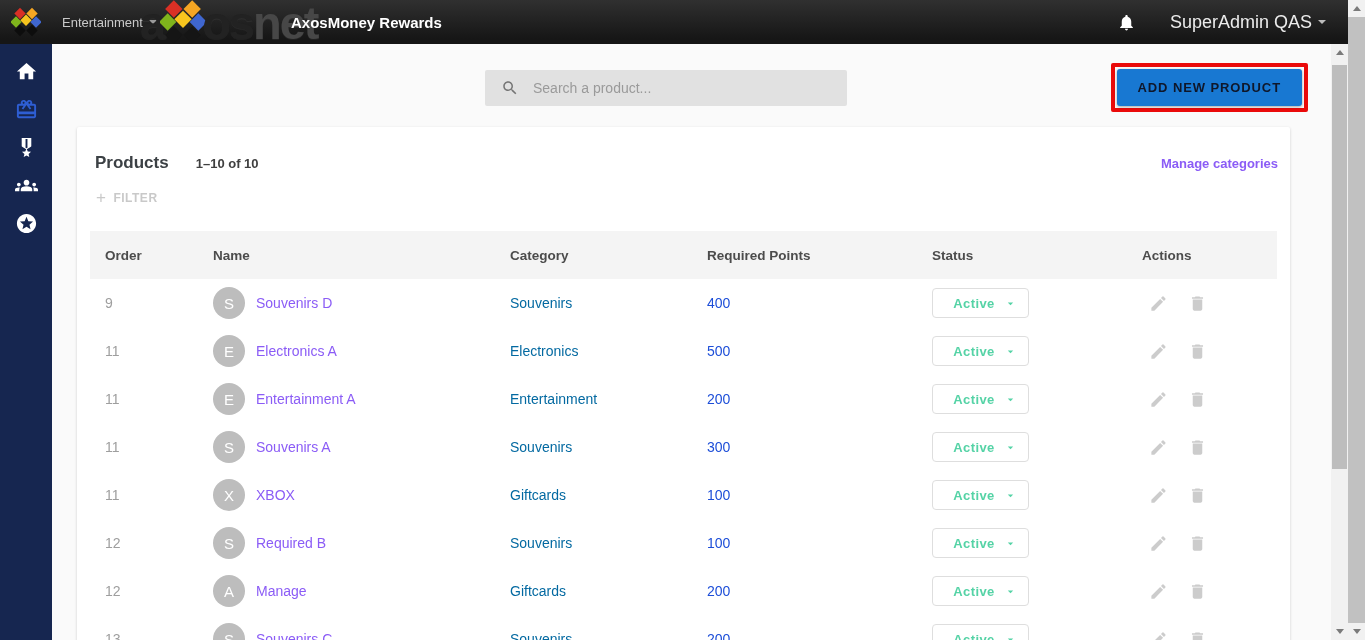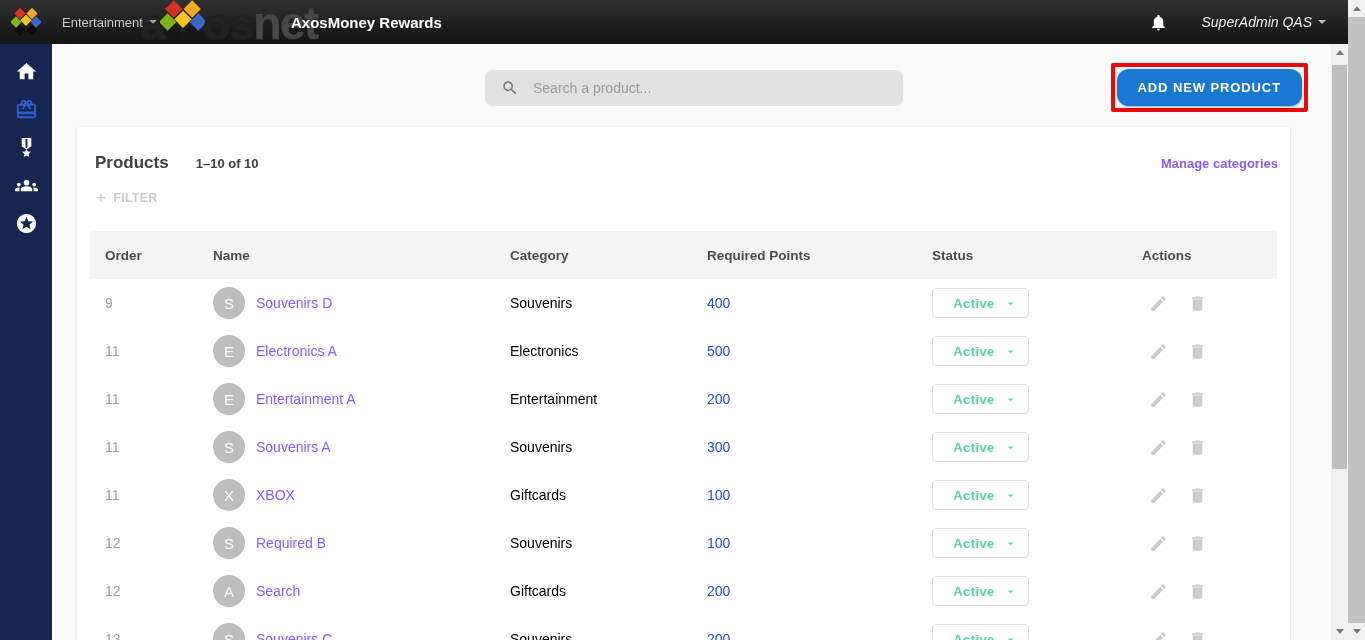--- a/index.html
+++ b/index.html
@@ -13,45 +13,45 @@
   .logo-mark { margin-left:11px; width:30px; height:30px; flex:0 0 auto; }
   .apps { margin-left:21px; color:#c9c9c9; font-size:13px; display:flex; align-items:center; gap:6px; cursor:pointer; }
   .tri-dn-sm { width:0; height:0; border-left:4px solid transparent; border-right:4px solid transparent; border-top:4px solid #9a9a9a; }
   .watermark { position:absolute; left:140px; top:-8px; height:60px; display:flex; align-items:center;
     font-size:47px; font-weight:700; letter-spacing:-2px; color:#222; text-shadow:0 1px 0 rgba(255,255,255,.05); }
   .watermark .wm-x { width:46px; height:46px; margin:0 -4px; }
   .watermark .wm-net { color:#474747; }
   .app-title { position:absolute; left:291px; color:#ffffff; font-size:15px; font-weight:700; }
   .tb-right { position:absolute; right:22px; display:flex; align-items:center; gap:13px; }
   .bell { width:19px; height:19px; }
-  .user-name { color:#ececec; font-size:14px;font-style:italic; }
+  .user-name { color:#ececec; font-size:18px; }
   .tri-dn-user { width:0; height:0; border-left:4px solid transparent; border-right:4px solid transparent; border-top:4px solid #bdbdbd; }
 
   
   .sidebar { position:absolute; left:0; top:44px; width:52px; bottom:0; background:#162650; z-index:5;
     display:flex; flex-direction:column; align-items:center; padding-top:16px; gap:15px; }
   .side-item { width:23px; height:23px; cursor:pointer; }
   .side-item svg { width:100%; height:100%; fill:#ffffff; }
   .side-item.active svg { fill:#2e5ed3; }
 
   
   .main { position:absolute; left:52px; top:44px; right:34px; bottom:0; background:#fafafa; overflow:hidden; }
   .page-title { position:absolute; left:26px; top:32px; font-size:20px; font-weight:700; color:#3c4145; }
 
-  .search { position:absolute; left:433px; top:26px; width:418px; height:36px; background:#e1e1e1; border-radius:7px;
+  .search { position:absolute; left:433px; top:26px; width:362px; height:36px; background:#e1e1e1; border-radius:2px;
     display:flex; align-items:center; }
   .search svg { width:18px; height:18px; fill:#757575; margin:0 14px 0 16px; flex:0 0 auto; }
   .search input { background:transparent; border:none; outline:none; font-family:"Liberation Sans",sans-serif;
     font-size:14px; color:#6d6d6d; width:340px; }
   .search input::placeholder { color:#9a9a9a; }
 
   .add-wrap { position:absolute; right:23px; top:19px; border:4px solid #ea0a0a; padding:2px; border-radius:2px; }
-  .add-btn { display:block; background:#1878d2; color:#ffffff; border:none; height:37px; padding:0 21px;
+  .add-btn { display:block; background:#1878d2; color:#0f172a; border:none; height:37px; padding:0 21px;
     font-family:"Liberation Sans",sans-serif; font-size:13px; font-weight:700; letter-spacing:.9px;
-    border-radius:12px; box-shadow:0 1px 3px rgba(0,0,0,.35); cursor:pointer; }
+    border-radius:3px; box-shadow:0 1px 3px rgba(0,0,0,.35); cursor:pointer; }
 
   
   .card { position:absolute; left:25px; right:41px; top:83px; height:580px; background:#ffffff;
     border-radius:2px; box-shadow:0 1px 3px rgba(0,0,0,.18); }
   .card-head { display:flex; align-items:baseline; padding:26px 12px 0 18px; }
   .card-title { font-size:17px; font-weight:700; color:#3c4145; }
   .range { font-size:13px; font-weight:600; color:#3f3f3f; margin-left:27px; }
   .manage { margin-left:auto; color:#8b5cf6; font-size:13px; font-weight:700; cursor:pointer; }
   .filter-row { margin-top:17px; height:16px; padding-left:19px; display:flex; align-items:center; gap:7px;
     color:#c9c9c9; font-size:12px; font-weight:700; letter-spacing:.5px; cursor:default; }
@@ -59,21 +59,21 @@
 
   table { margin:25px 13px 0 13px; width:calc(100% - 26px); border-collapse:collapse; table-layout:fixed; }
   th { height:48px; background:#f4f4f4; text-align:left; color:#4c4c4c; font-size:13.5px; font-weight:700; }
   th.c-order, td.c-order { padding-left:15px; }
   td { height:48px; font-size:14px; }
   td.c-order { color:#9e9e9e; }
   .name-wrap { display:flex; align-items:center; gap:11px; }
   .avatar { width:32px; height:32px; border-radius:50%; background:#bdbdbd; color:#fff; font-size:15px;
     display:flex; align-items:center; justify-content:center; flex:0 0 auto; }
   .pname { color:#8b5cf6; }
-  td.c-cat { color:#000000; }
+  td.c-cat { color:#0369a1; }
   td.c-pts { color:#1d4ed8; }
   .status-dd { width:97px; height:30px; background:#fff; border:1px solid #dedede; border-radius:4px;
     display:flex; align-items:center; justify-content:center; gap:9px; cursor:pointer;
     color:#55d3a6; font-size:13px; font-weight:600; letter-spacing:.4px;padding-left:9px; }
   .status-dd svg { width:13px; height:13px; fill:#55d3a6; }
   .acts { display:flex; align-items:center; gap:20px; padding-left:7px; }
   .act { width:19px; height:19px; cursor:pointer; }
   .act svg { width:100%; height:100%; fill:#cccccc; }
 
   
@@ -417,21 +417,21 @@
     </td>
   </tr>
 
   <tr>
     <td class="c-order"><span>12</span></td>
     <td>
       <span class="name-wrap">
         <span class="avatar">
                   <span>A</span>
                 </span>
-        <span class="pname">Search</span>
+        <span class="pname">Manage</span>
       </span>
     </td>
     <td class="c-cat"><span>Giftcards</span></td>
     <td class="c-pts"><span>200</span></td>
     <td>
       <span class="status-dd">
         <span>Active</span>
         <svg viewBox="0 0 24 24">
                   <path d="M7 10l5 5 5-5z"></path>
                 </svg>

